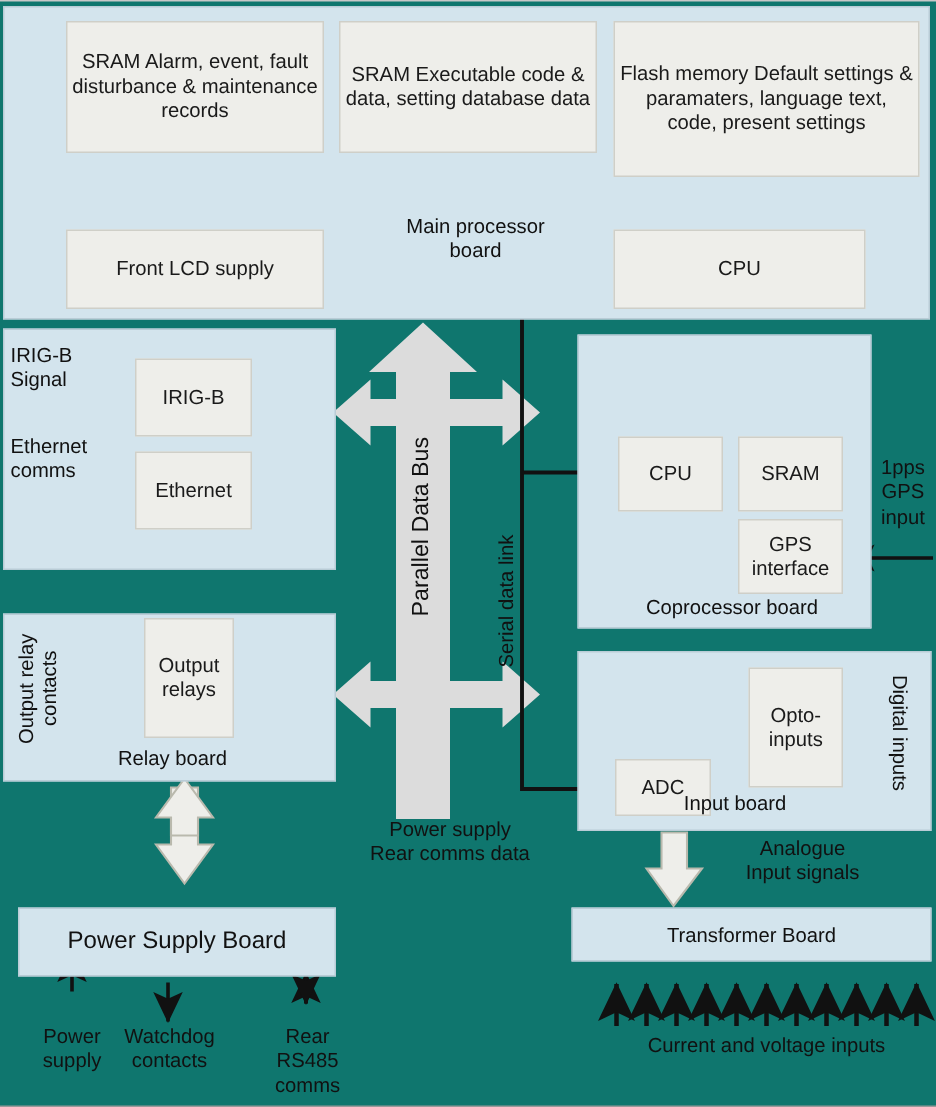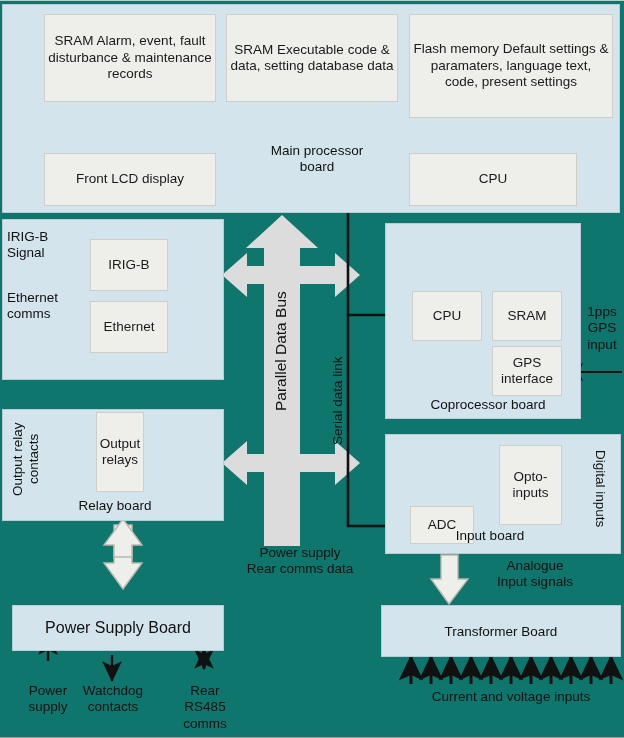--- a/index.html
+++ b/index.html
@@ -133,21 +133,21 @@
   <div class="unit" style="left:226px;top:13px;width:172px;height:88px;">SRAM
 Executable code &amp;
 data, setting database
 data</div>
 
   <div class="unit" style="left:409px;top:13px;width:204px;height:104px;">Flash memory
 Default settings &amp;
 paramaters, language text,
 code, present settings</div>
 
-  <div class="unit" style="left:44px;top:152px;width:172px;height:53px;">Front LCD display</div>
+  <div class="unit" style="left:44px;top:152px;width:172px;height:53px;">Front LCD supply</div>
 
   <div class="unit" style="left:409px;top:152px;width:168px;height:53px;">CPU</div>
 
   <div class="lbl" style="left:232px;top:142px;width:170px;">Main processor
 board</div>
 
   <div class="board" style="left:2px;top:218px;width:222px;height:161px;"></div>
 
   <div class="unit" style="left:90px;top:238px;width:78px;height:52px;">IRIG-B</div>
 
@@ -155,21 +155,21 @@
 
   <div class="lbl left" style="left:7px;top:228px;width:80px;">IRIG-B
 Signal</div>
 
   <div class="lbl left" style="left:7px;top:289px;width:84px;">Ethernet
 comms</div>
 
 
   <div class="board" style="left:2px;top:408px;width:222px;height:112px;"></div>
 
-  <div class="unit" style="left:96px;top:411px;width:48px;height:80px;">Output
+  <div class="unit" style="left:96px;top:411px;width:60px;height:80px;">Output
 relays</div>
 
   <div class="vlbl" style="left:10px;top:410px;height:96px;">Output relay
 contacts</div>
 
   <div class="lbl" style="left:40px;top:497px;width:150px;">Relay board</div>
 
   <div class="board" style="left:385px;top:222px;width:196px;height:196px;"></div>
 
 
@@ -208,21 +208,21 @@
   <div class="lbl" style="left:10px;top:682px;width:76px;">Power
 supply</div>
 
   <div class="lbl" style="left:72px;top:682px;width:82px;">Watchdog
 contacts</div>
 
   <div class="lbl" style="left:170px;top:682px;width:70px;">Rear
 RS485
 comms</div>
 
-  <div class="board" style="left:381px;top:604px;width:240px;height:52px;
+  <div class="board" style="left:381px;top:604px;width:240px;height:36px;
               display:flex;align-items:center;justify-content:center;">
     <span style="font-size:13.5px;color:#111;">Transformer Board</span>
   </div>
 
   <div class="lbl" style="left:396px;top:688px;width:230px;">Current and voltage inputs</div>
 
   <div class="vlbl" style="left:272px;top:255px;height:190px;font-size:15.5px;">Parallel Data Bus</div>
 
   <div class="vlbl" style="left:330px;top:330px;height:140px;">Serial data link</div>
 

